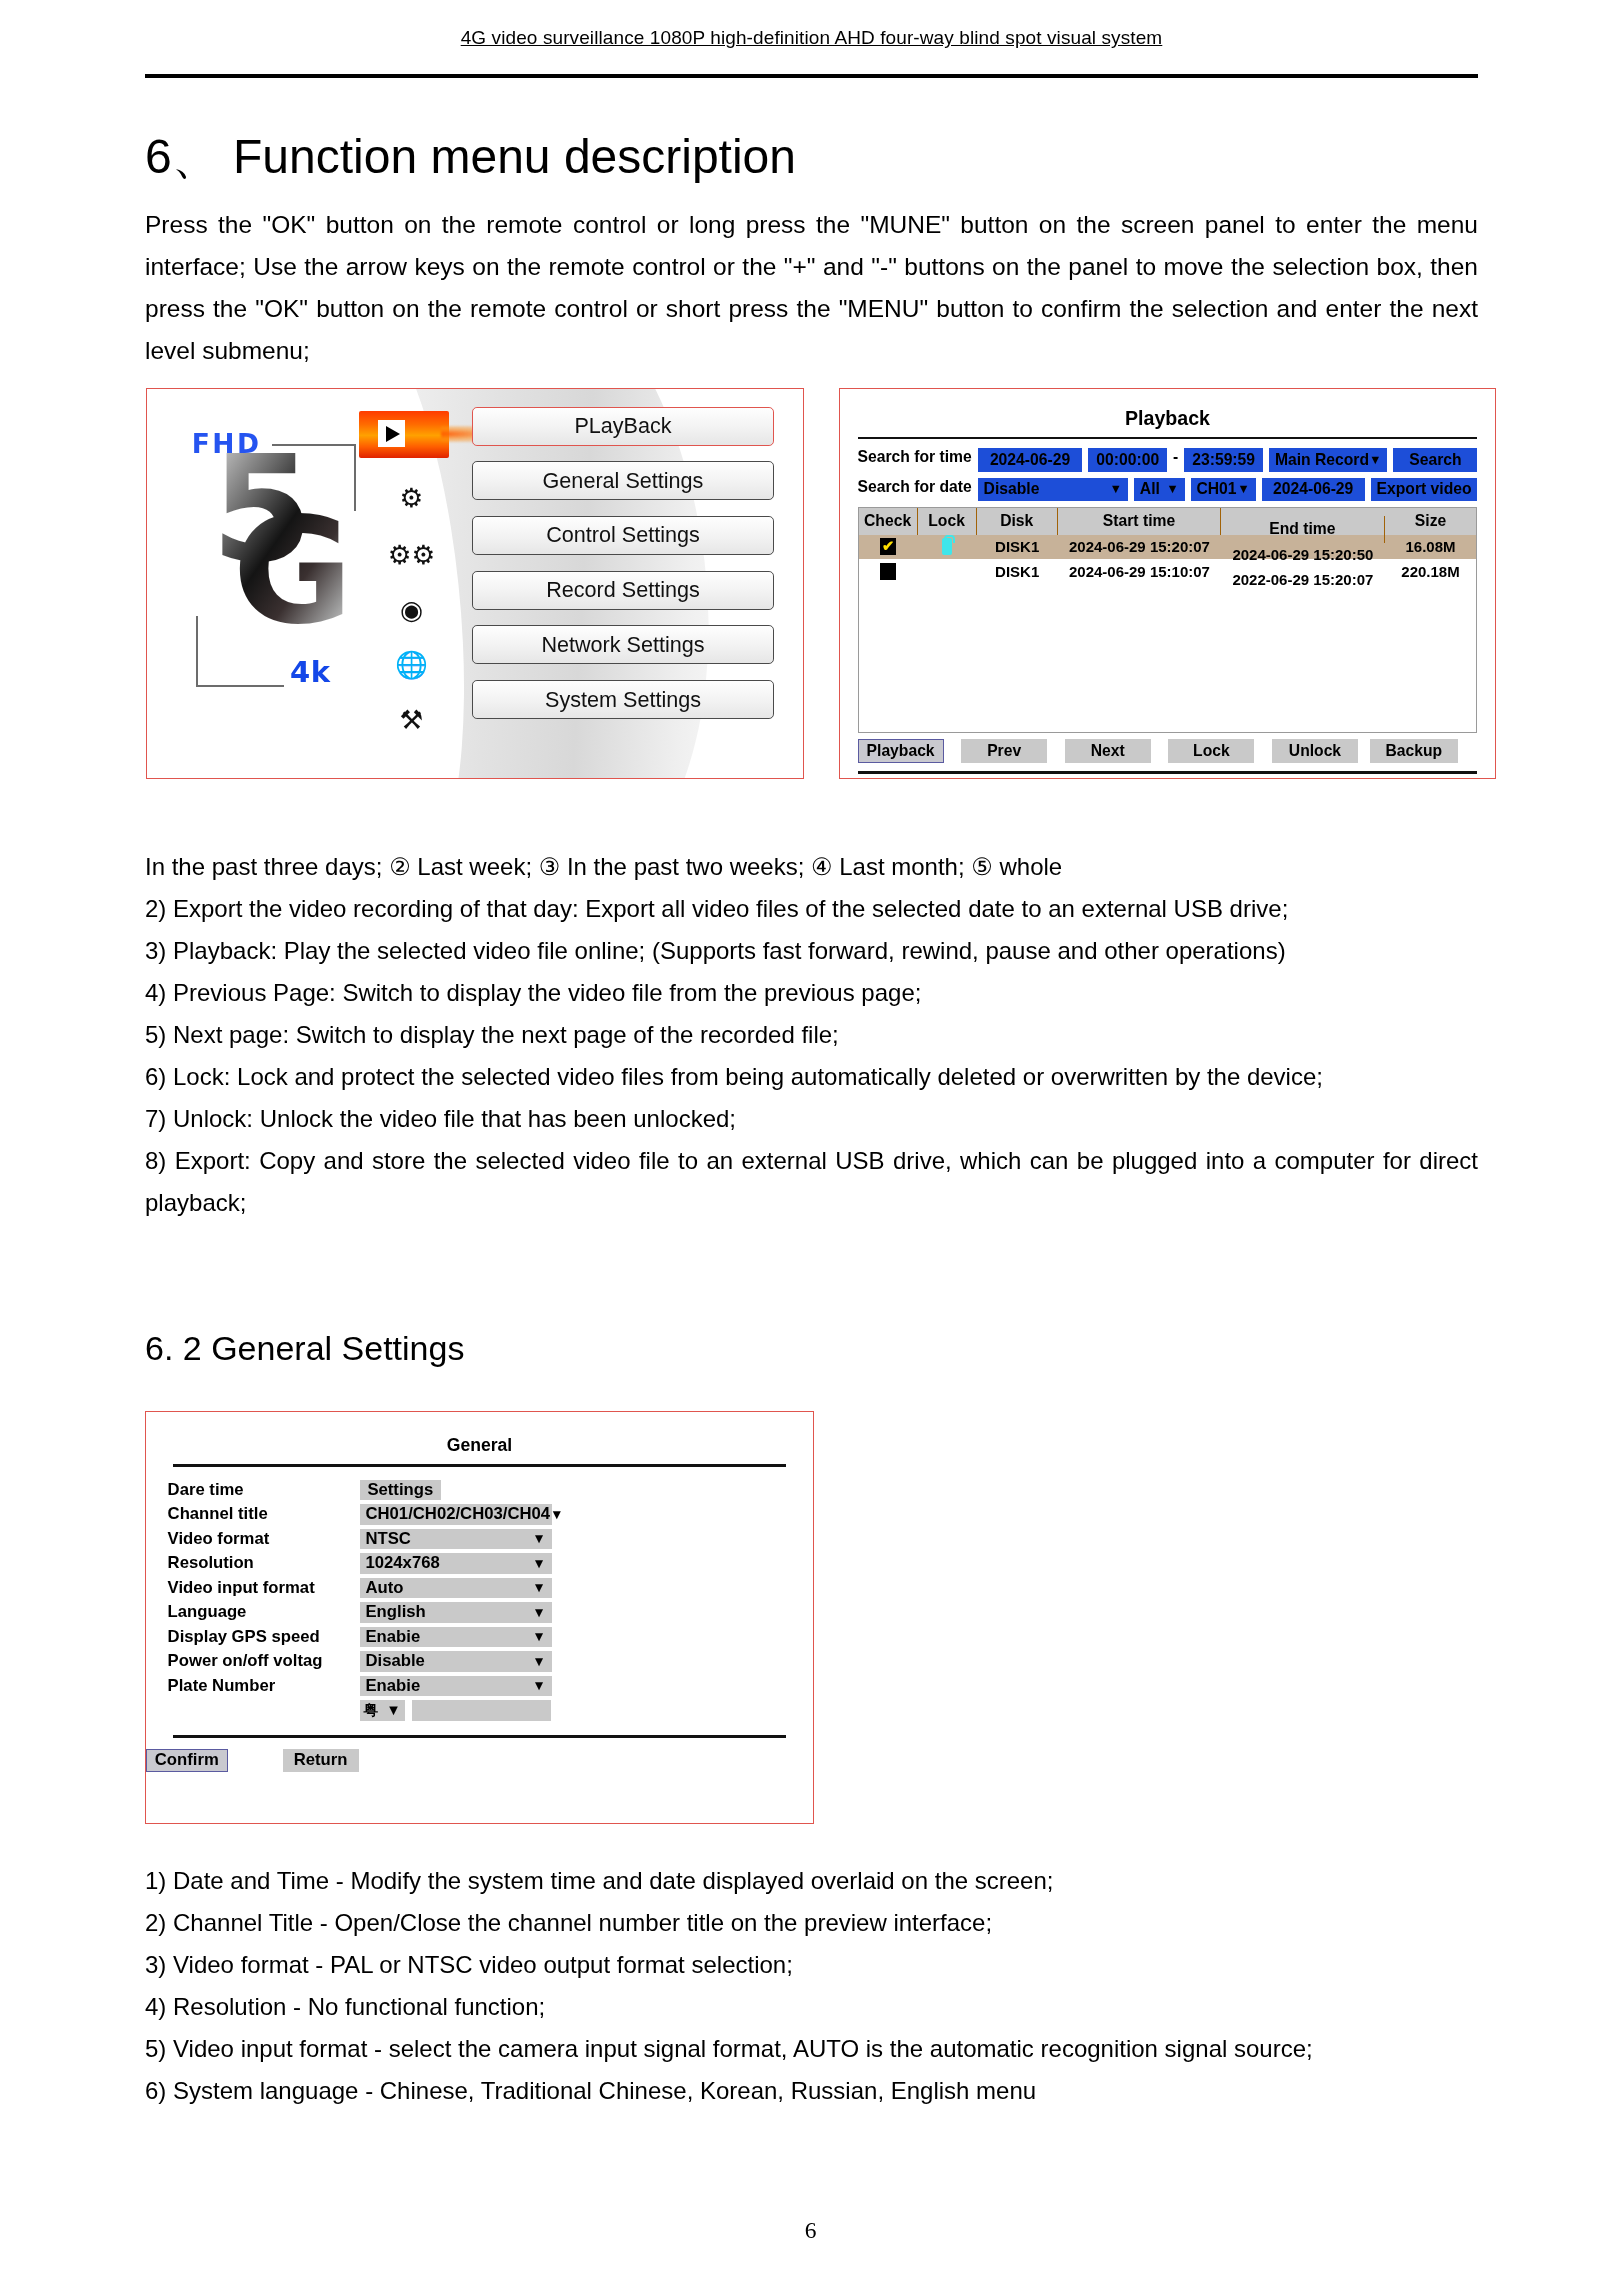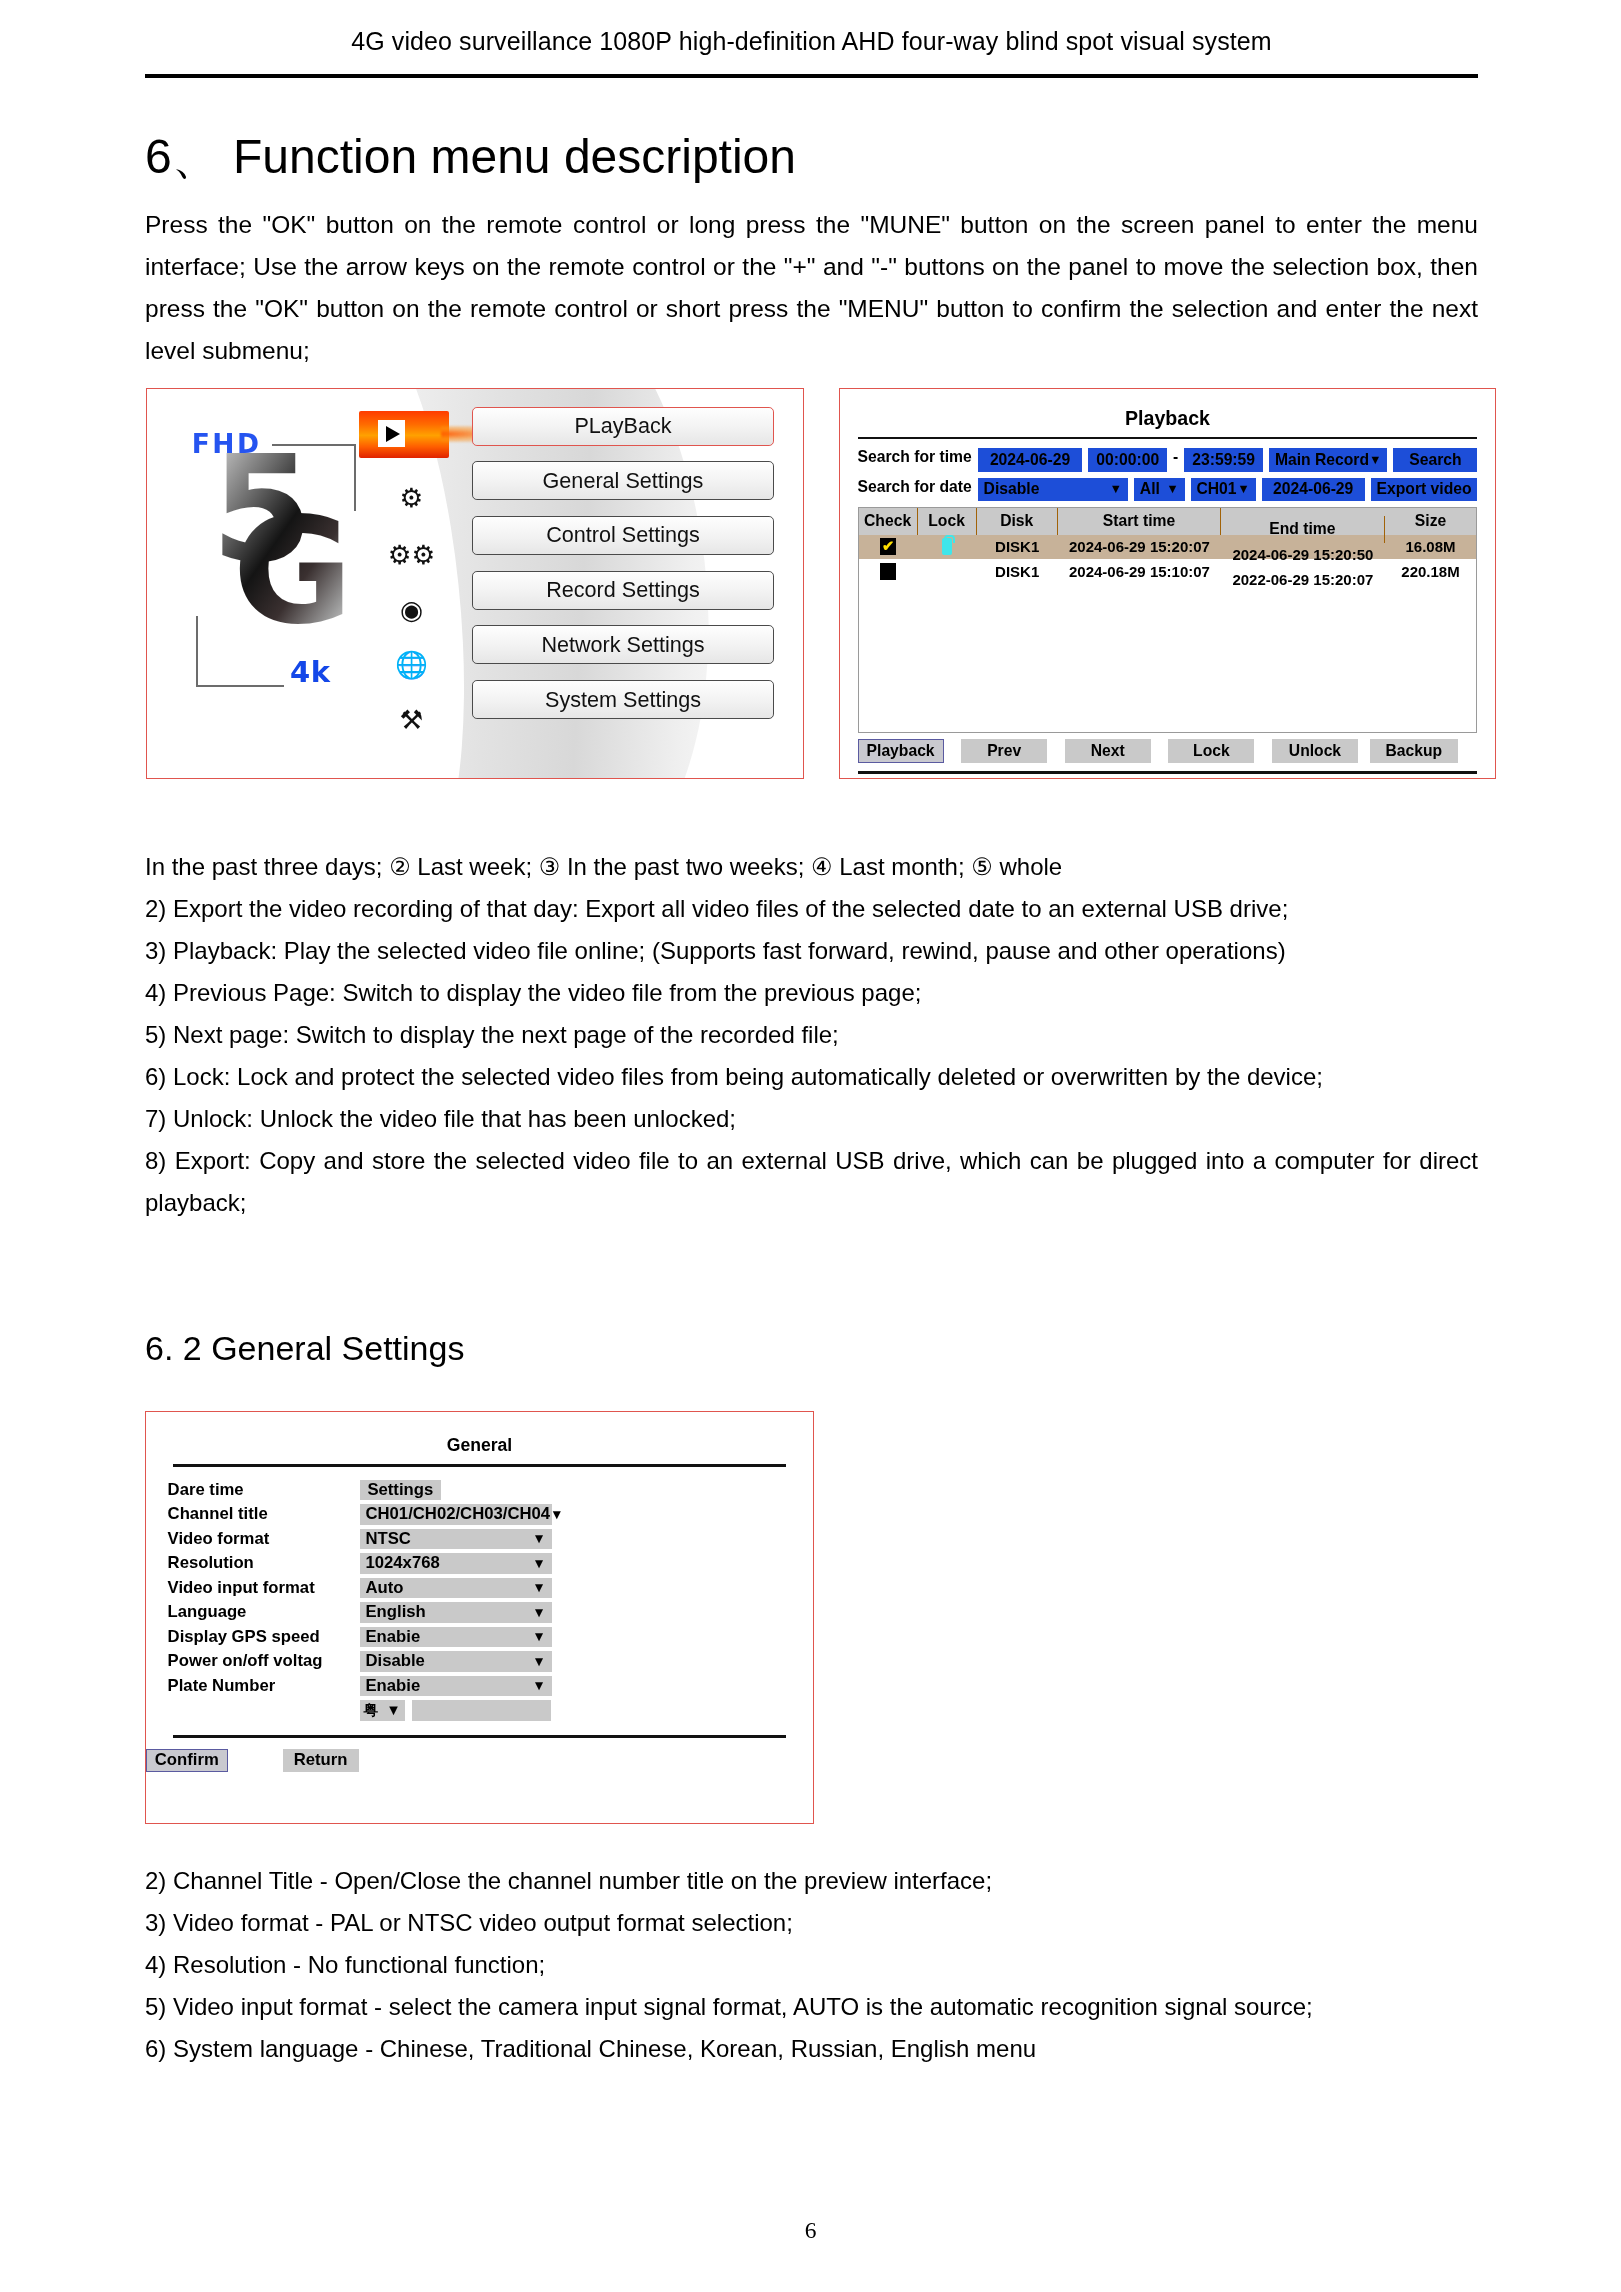--- a/index.html
+++ b/index.html
@@ -19,23 +19,24 @@
     width: 1621px; height: 2293px;
   }
 
   
   .doc-header {
     position: absolute;
     left: 145px; top: 27.4px; width: 1333px;
     text-align: center;
   }
   .doc-header .htxt {
-    font-size: 25px;
+    font-size: 19px;
     letter-spacing: 0.1px;
     white-space: nowrap;
+    text-decoration: underline;
   }
   .header-rule {
     position: absolute;
     left: 145px; top: 74px; width: 1333px;
     height: 3.9px; background: #000;
   }
 
   
   .h1 {
     position: absolute;
@@ -540,20 +541,21 @@
 
       <div class="gs-botrule"></div>
       <div class="gs-btns">
         <div class="gbtn prim">Confirm</div>
         <div class="gbtn">Return</div>
       </div>
     </div>
   </div>
 
   <div class="listblock" id="list-b">
+    <div class="li">1) Date and Time - Modify the system time and date displayed overlaid on the screen;</div>
     <div class="li">2) Channel Title - Open/Close the channel number title on the preview interface;</div>
     <div class="li">3) Video format - PAL or NTSC video output format selection;</div>
     <div class="li">4) Resolution - No functional function;</div>
     <div class="li just">5) Video input format - select the camera input signal format, AUTO is the automatic recognition signal source;</div>
     <div class="li just">6) System language - Chinese, Traditional Chinese, Korean, Russian, English menu</div>
   </div>
 
   <div class="pagenum">6</div>
 
 </div>

